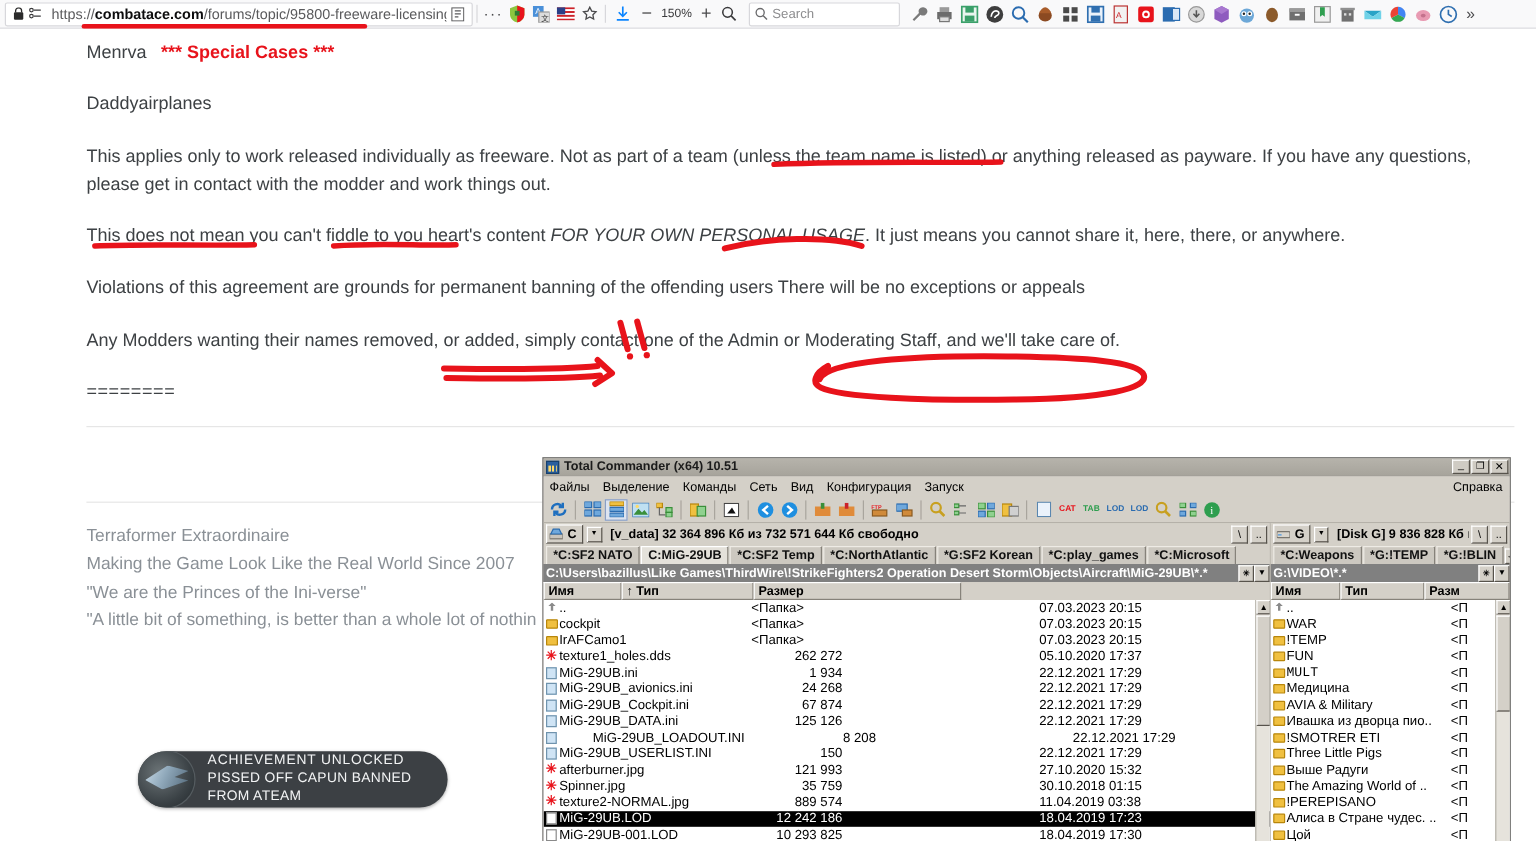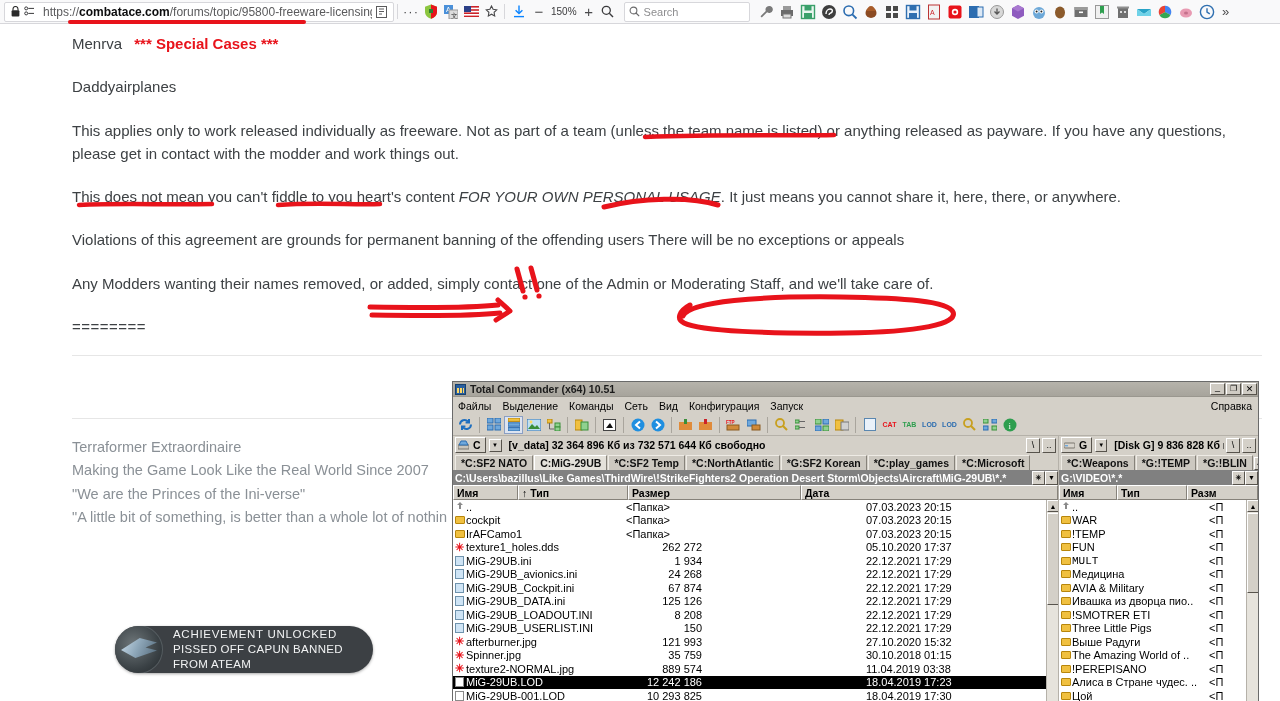--- a/index.html
+++ b/index.html
@@ -808,21 +808,20 @@
         <div class="pathbar">
           <span class="ptext">C:\Users\bazillus\Like Games\ThirdWire\!StrikeFighters2 Operation Desert Storm\Objects\Aircraft\MiG-29UB\*.*</span>
           <span class="pathbtn">✳</span>
           <span class="pathbtn">▼</span>
         </div>
 
         <div class="colhdr">
           <div style="width:65px;">Имя</div>
           <div style="width:110px;">↑ Тип</div>
           <div style="width:173px;">Размер</div>
-          <div style="flex:1 1 auto;">Дата</div>
         </div>
 
         <div class="filelist" id="left-filelist" style="height:216px;">
             <div class="frow">
               <span class="fico">
                 <svg width="10" height="9" viewBox="0 0 10 9">
                   <path d="M5 0l3 3H6v4H4V3H2z" fill="#8a8a8a"></path>
                 </svg>
               </span>
               <span class="fname" style="width: 160px;">..</span>
@@ -882,21 +881,21 @@
                 <span style="width:9px;height:10px;display:block;background:#cfe4f5;border:1px solid #6f93ad;"></span>
               </span>
               <span class="fname" style="width: 160px;">MiG-29UB_DATA.ini</span>
               <span class="fsize" style="width: 85px;">125 126</span>
               <span class="fdate" style="margin-left: 155px;">22.12.2021 17:29</span>
             </div>
             <div class="frow">
               <span class="fico">
                 <span style="width:9px;height:10px;display:block;background:#cfe4f5;border:1px solid #6f93ad;"></span>
               </span>
-              <span class="fname" style="width: 160px;">MiG-29UB_LOADOUT.INI</span>
+              <span class="fname" style="width: 160px; margin-left: 28px;">MiG-29UB_LOADOUT.INI</span>
               <span class="fsize" style="width: 85px;">8 208</span>
               <span class="fdate" style="margin-left: 155px;">22.12.2021 17:29</span>
             </div>
             <div class="frow">
               <span class="fico">
                 <span style="width:9px;height:10px;display:block;background:#cfe4f5;border:1px solid #6f93ad;"></span>
               </span>
               <span class="fname" style="width: 160px;">MiG-29UB_USERLIST.INI</span>
               <span class="fsize" style="width: 85px;">150</span>
               <span class="fdate" style="margin-left: 155px;">22.12.2021 17:29</span>

